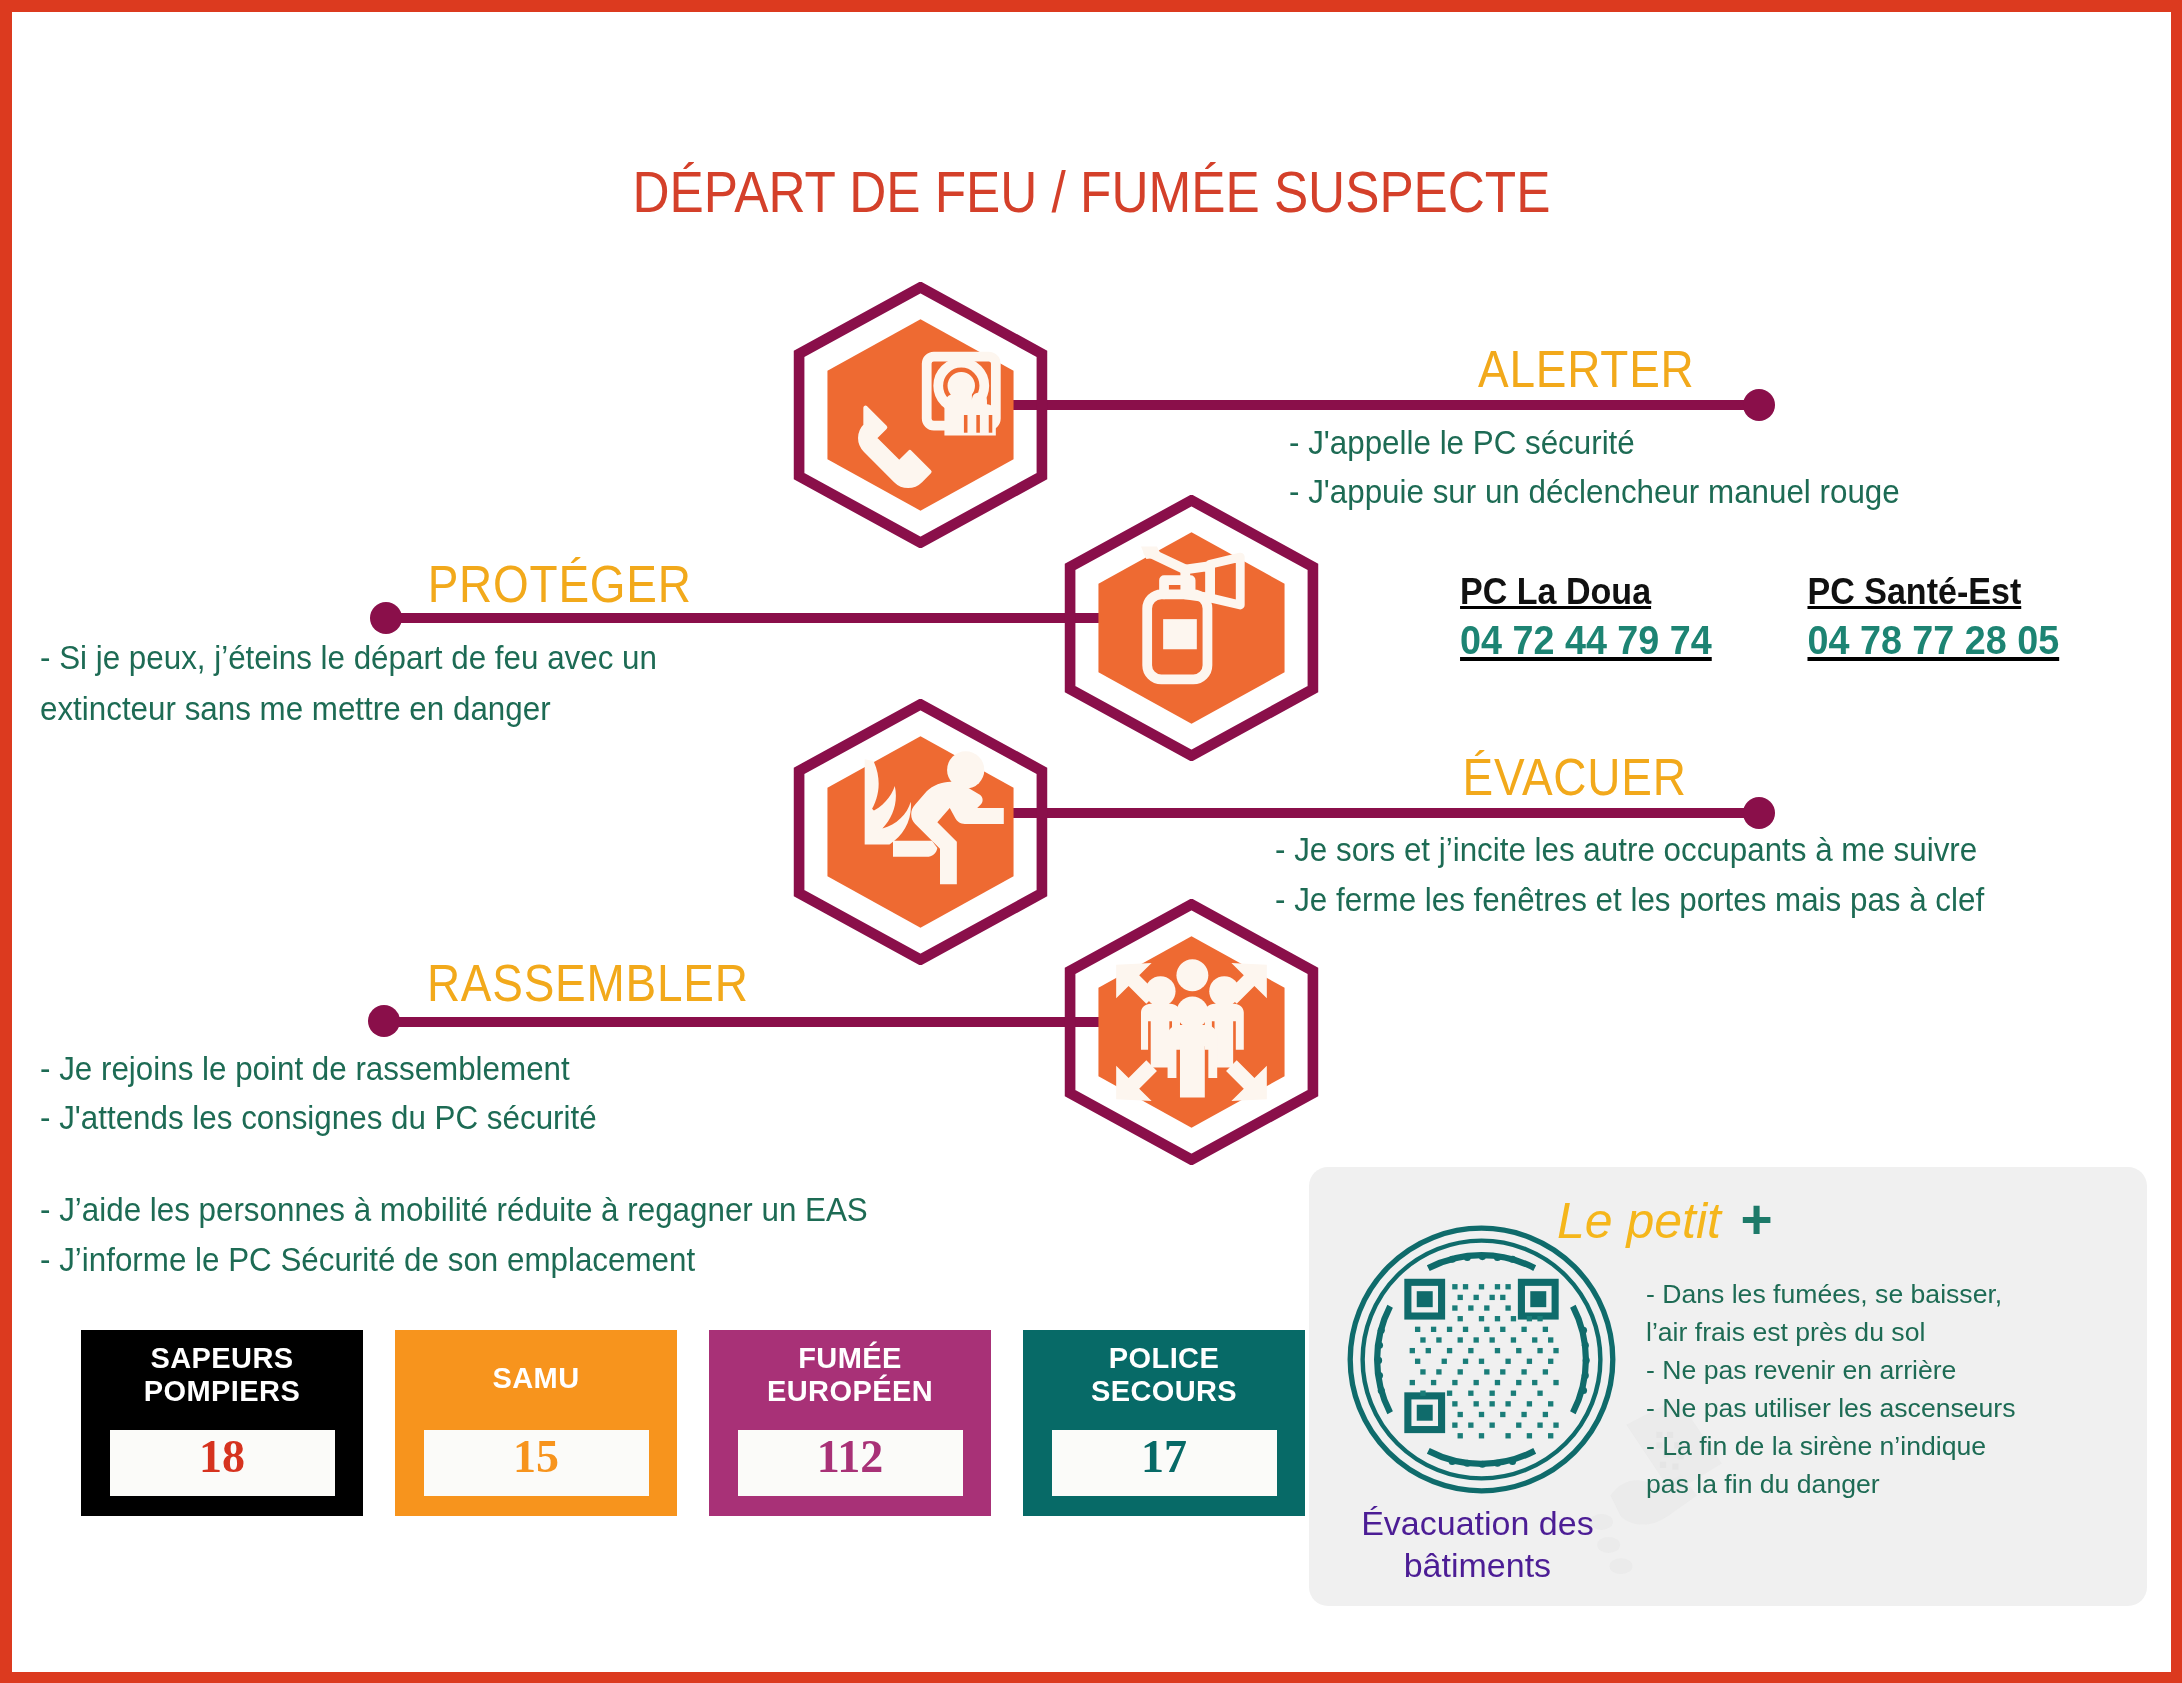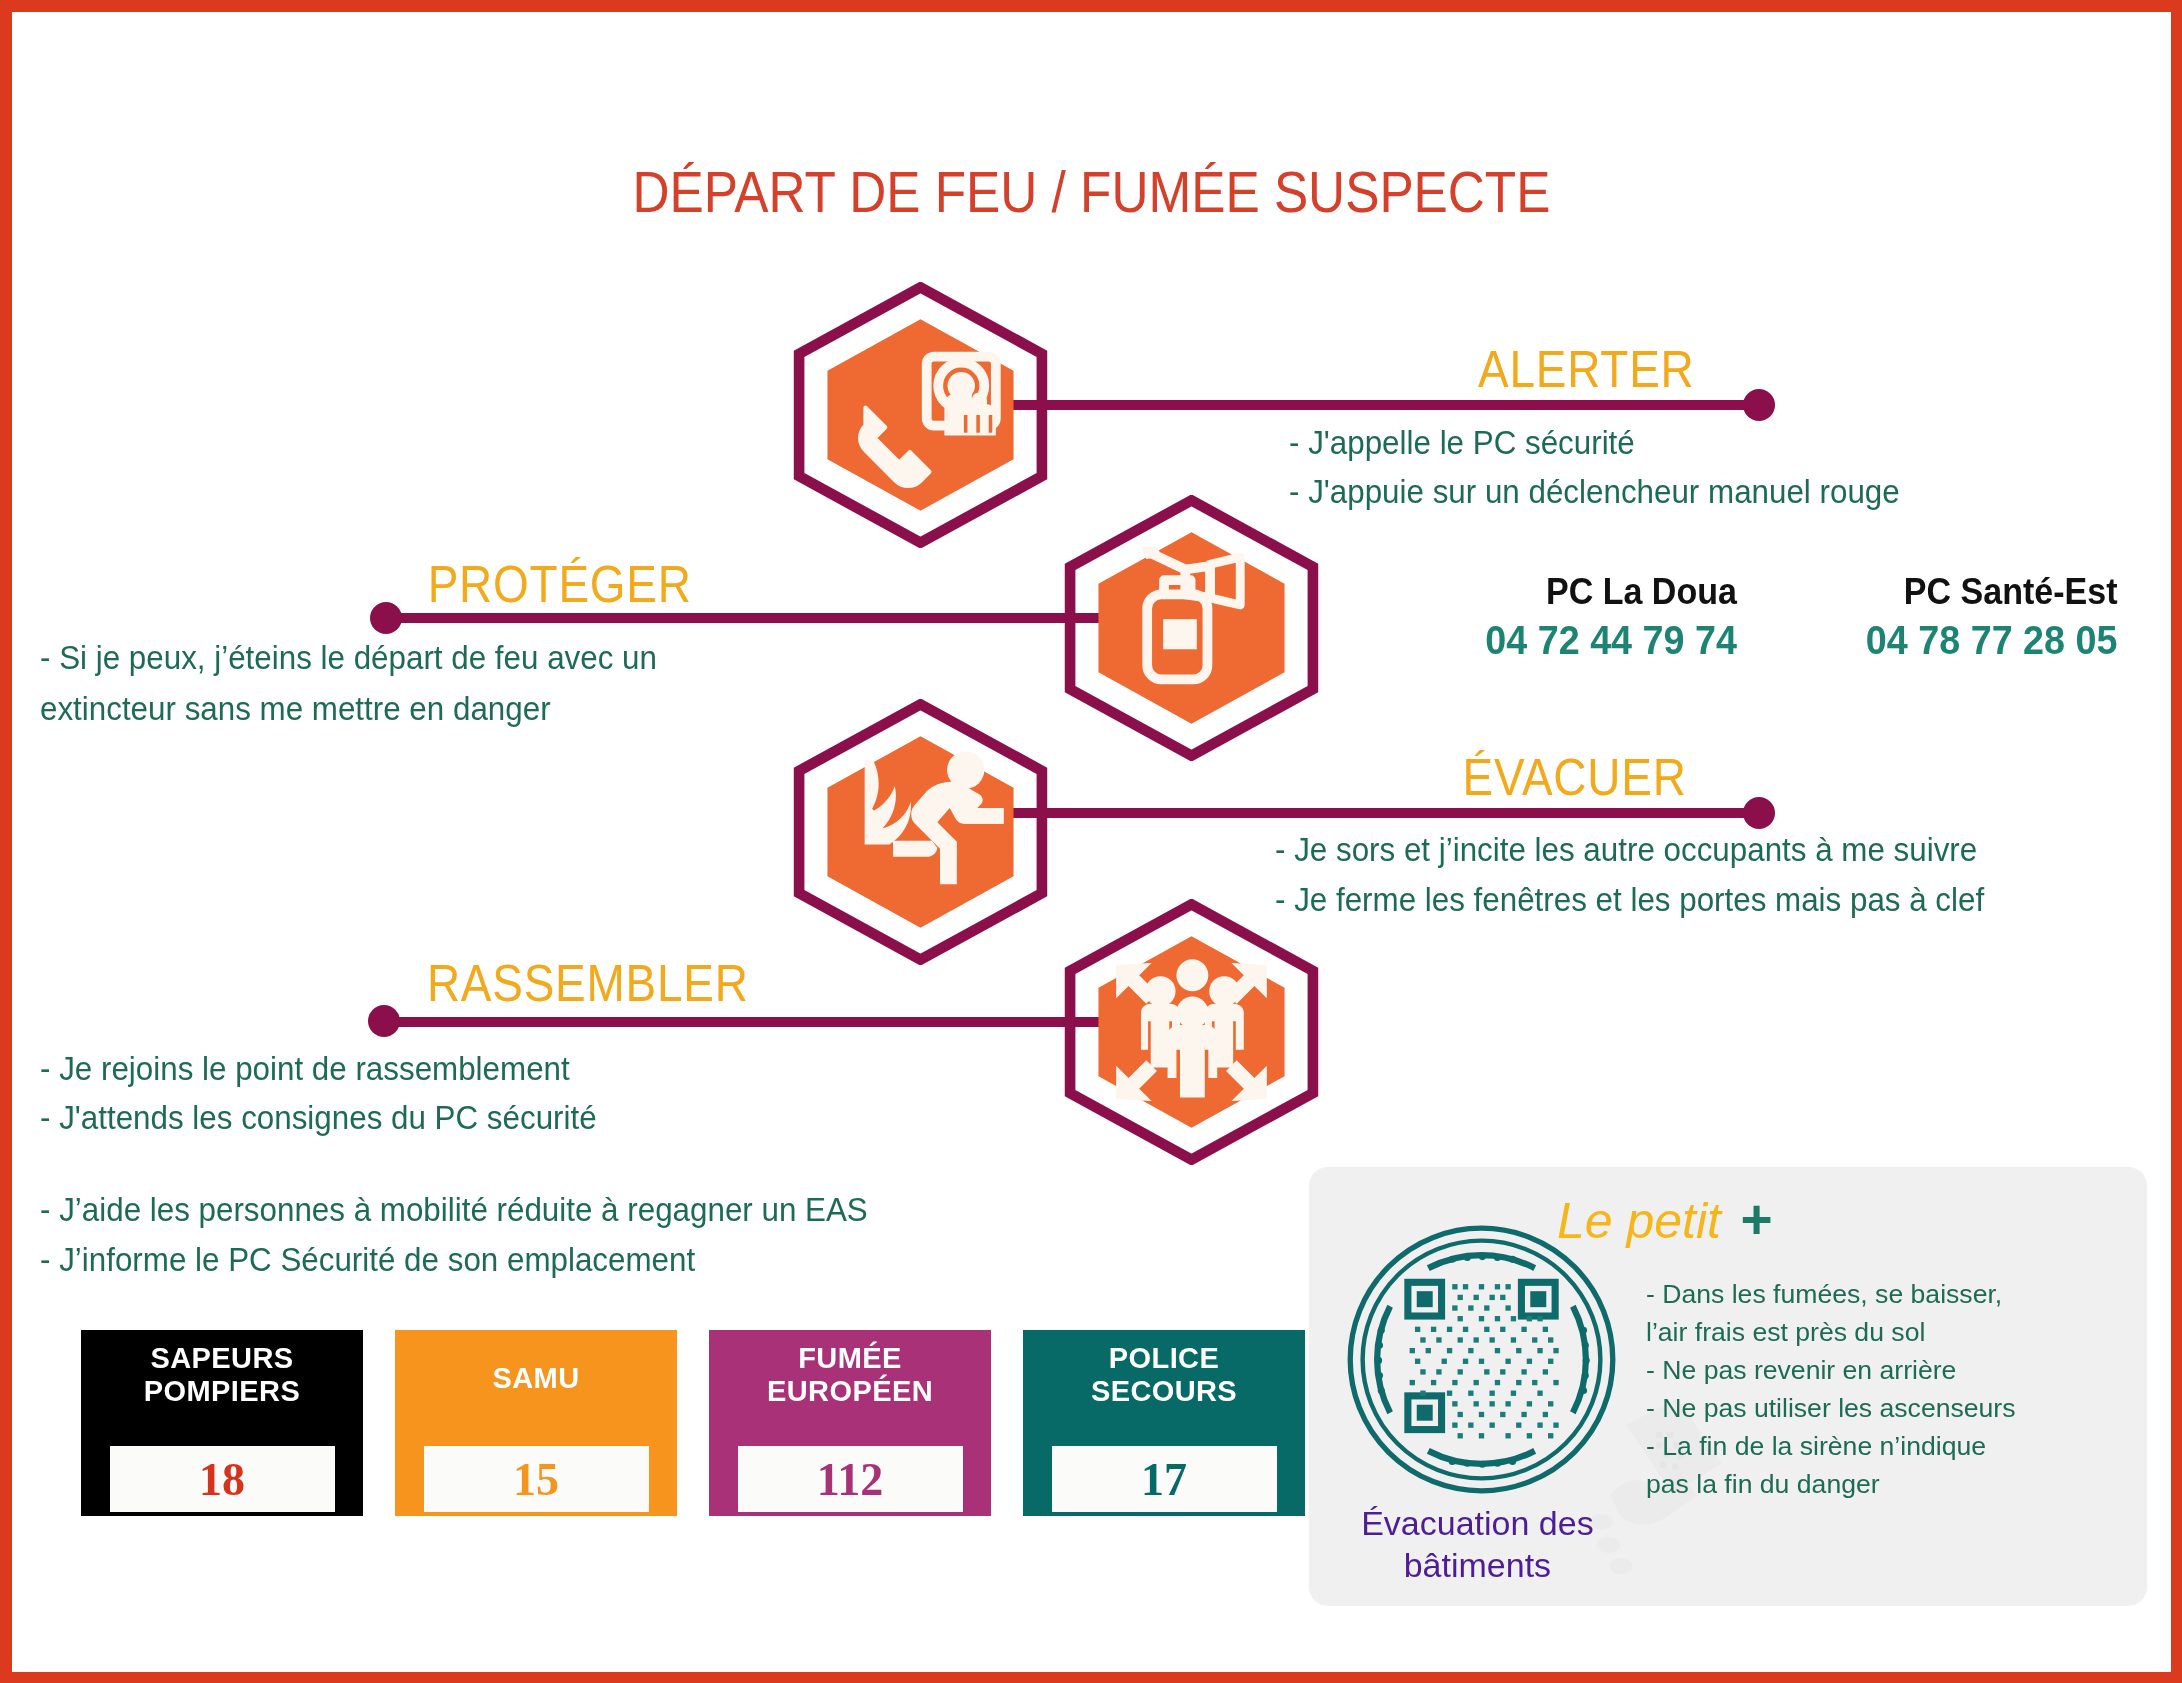--- a/index.html
+++ b/index.html
@@ -60,43 +60,43 @@
     transform:scaleX(.9);white-space:nowrap;letter-spacing:0.9px;
   }
   .step-body{
     position:absolute;color:#1d6b54;font-size:33px;line-height:1.28;
     font-family:"Liberation Sans Narrow","Liberation Sans",sans-serif;
     transform:scaleX(.95);transform-origin:left top;white-space:nowrap;
   }
   .connector{position:absolute;height:9.8px;background:#8a0f4a;}
   .dot{position:absolute;width:32px;height:32px;border-radius:50%;background:#8a0f4a;}
   
-  .pc-block{position:absolute;text-align:right;}
+  .pc-block{position:absolute;text-align:left;text-decoration:underline;}
   .pc-name{
     color:#111111;font-size:37px;font-weight:bold;white-space:nowrap;
     font-family:"Liberation Sans Narrow","Liberation Sans",sans-serif;
     transform:scaleX(.92);
   }
   .pc-phone{
     color:#1d8473;font-size:41px;font-weight:bold;white-space:nowrap;margin-top:3.5px;
     font-family:"Liberation Sans Narrow","Liberation Sans",sans-serif;
     transform:scaleX(.92);
   }
   
   .emg-row{position:absolute;left:69px;top:1318px;display:flex;gap:32px;}
   .emg-card{width:282px;height:186px;display:flex;flex-direction:column;align-items:center;
             justify-content:flex-start;padding-top:12.4px;box-sizing:border-box;}
   .emg-label{
     color:#ffffff;font-weight:bold;font-size:29px;text-align:center;line-height:1.12;
     font-family:"Liberation Sans Narrow","Liberation Sans",sans-serif;
     letter-spacing:0.4px;
   }
   .emg-numbox{
-    width:225px;height:66px;background:#fbfbf9;margin-top:auto;margin-bottom:4px;
-    display:flex;align-items:center;justify-content:center;
+    width:225px;height:66px;background:#fbfbf9;margin-top:auto;margin-bottom:20px;
+    display:flex;justify-content:center;
   }
   .emg-num{font-size:46px;font-weight:bold;font-family:"Liberation Serif",serif;}
   
   .plus-panel{
     position:absolute;left:1297px;top:1155px;width:838px;height:439px;background:#f0f0f0;border-radius:19px;
   }
   .plus-title{
     position:absolute;left:248px;top:19.5px;white-space:nowrap;
   }
   .plus-title .lp{

